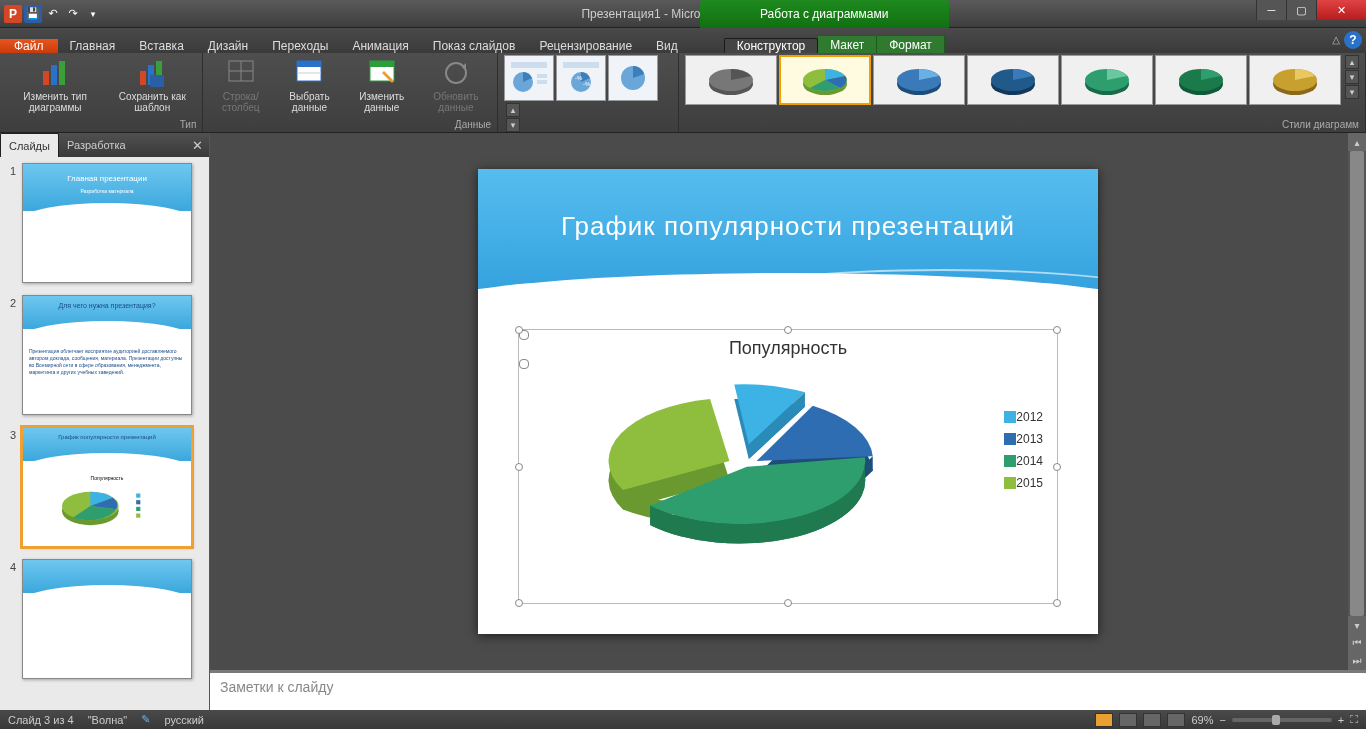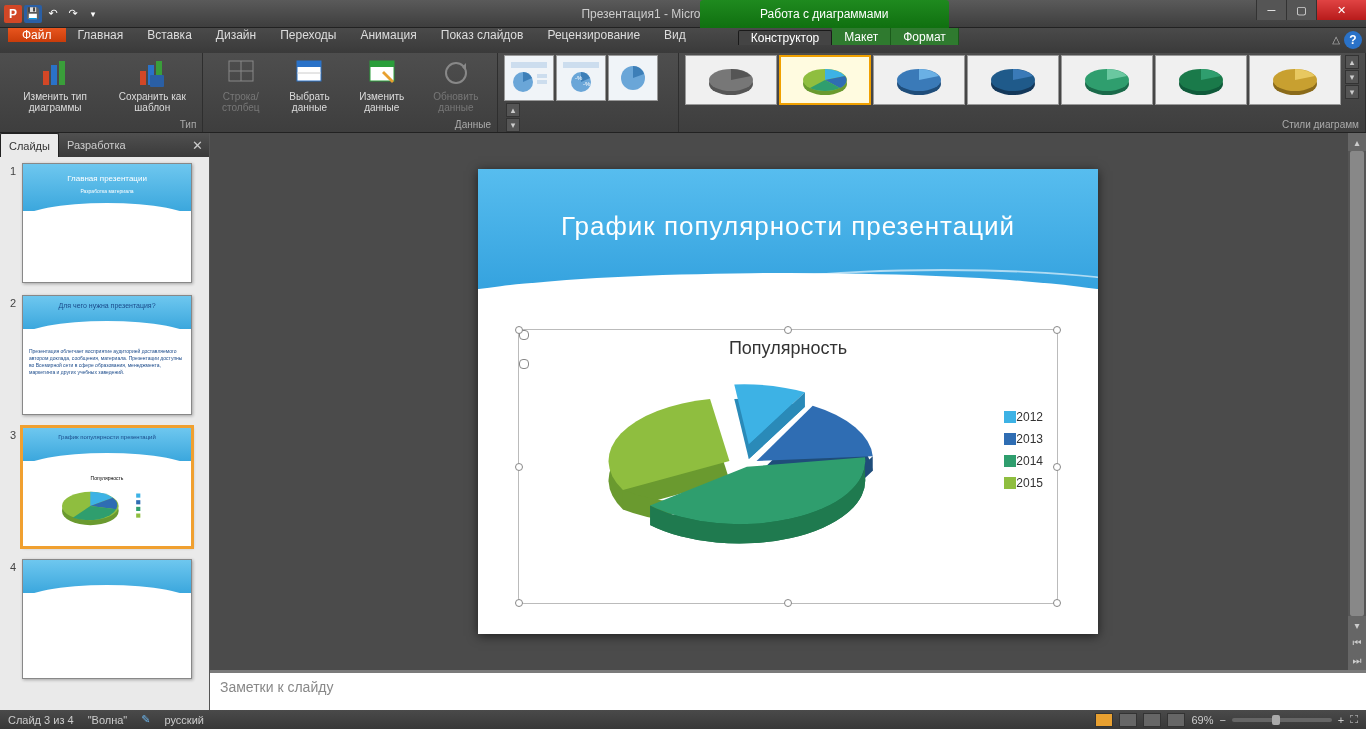--- a/index.html
+++ b/index.html
@@ -7,26 +7,26 @@
 .titlebar { height:28px; background:linear-gradient(#5a5a5a,#3e3e3e); display:flex; align-items:center; color:#ddd; font-size:12px; position:relative; border-bottom:1px solid #222;}
 .qat { display:flex; gap:2px; padding-left:4px; align-items:center;}
 .qat-icon { width:18px; height:18px; display:flex; align-items:center; justify-content:center; font-size:11px; color:#fff; border-radius:2px;}
 .p-icon { width:18px; height:18px; background:#d24726; color:#fff; font-weight:bold; display:flex; align-items:center; justify-content:center; border-radius:2px; font-size:12px;}
 .save-ico { background:#2a5fa5;}
 .title-center { position:absolute; left:0; right:0; text-align:center; pointer-events:none; color:#ccc;}
 .chart-tools { position:absolute; left:700px; top:0; height:28px; background:linear-gradient(#1f8a1f,#107010); color:#fff; padding:14px 60px; display:flex; align-items:center; font-size:12px; border-radius:3px 3px 0 0;}
 .win-controls { position:absolute; right:0; top:0; display:flex; height:20px;}
 .win-btn { width:30px; height:20px; background:#555; color:#fff; font-size:11px; display:flex; align-items:center; justify-content:center; border-left:1px solid #333;}
 .win-close { width:50px; background:linear-gradient(#e04343,#b81b1b);}
-.menubar { height:25px; background:linear-gradient(#4a4a4a,#3a3a3a); display:flex; align-items:flex-start; font-size:12px; color:#ddd; position:relative;padding-left:8px;}
+.menubar { height:25px; background:linear-gradient(#4a4a4a,#3a3a3a); display:flex; align-items:flex-end; font-size:12px; color:#ddd; position:relative;}
 .file-tab { background:linear-gradient(#e8551e,#c93c0a); color:#fff; padding:0 14px; display:flex; align-items:center;}
 .menu-tab { padding:0 12px; display:flex; align-items:center; cursor:default;}
 .ctx-tabs { display:flex; align-items:stretch; margin-left:4px;}
 .ctx-tab { padding:0 12px; display:flex; align-items:center; background:#2f7a2f; color:#fff; border-right:1px solid #1a5a1a;}
-.ctx-tab.active { background:#444; color:#fff; border:1px solid #1a1a1a; border-bottom:none; margin-top:2px; border-radius:2px 2px 0 0;margin-left:6px;}
+.ctx-tab.active { background:#444; color:#fff; border:1px solid #1a1a1a; border-bottom:none; margin-top:2px; border-radius:2px 2px 0 0;}
 .help-btn { position:absolute; right:4px; top:3px; width:18px; height:18px; background:#2a72c8; color:#fff; border-radius:9px; font-size:12px; display:flex; align-items:center; justify-content:center; font-weight:bold;}
 .min-btn{position:absolute; right:26px; top:6px; color:#bbb; font-size:10px;}
 .ribbon { height:80px; background:linear-gradient(#4e4e4e,#3e3e3e); display:flex; border-bottom:1px solid #222;}
 .ribbon-group { border-right:1px solid #2e2e2e; display:flex; flex-direction:column; padding:2px 6px 0; }
 .ribbon-group-body { flex:1; display:flex; gap:4px; align-items:flex-start;}
 .ribbon-group-label { font-size:10px; color:#aaa; text-align:right; padding:2px 0;}
 .rb-btn { display:flex; flex-direction:column; align-items:center; gap:2px; color:#ddd; font-size:10px; text-align:center; padding:2px 4px; line-height:11px;}
 .rb-btn.disabled { color:#777;}
 .rb-ico { width:32px; height:32px; display:flex; align-items:center; justify-content:center; font-size:22px;}
 .gallery { display:flex; flex-wrap:wrap; gap:2px; align-content:flex-start; }

